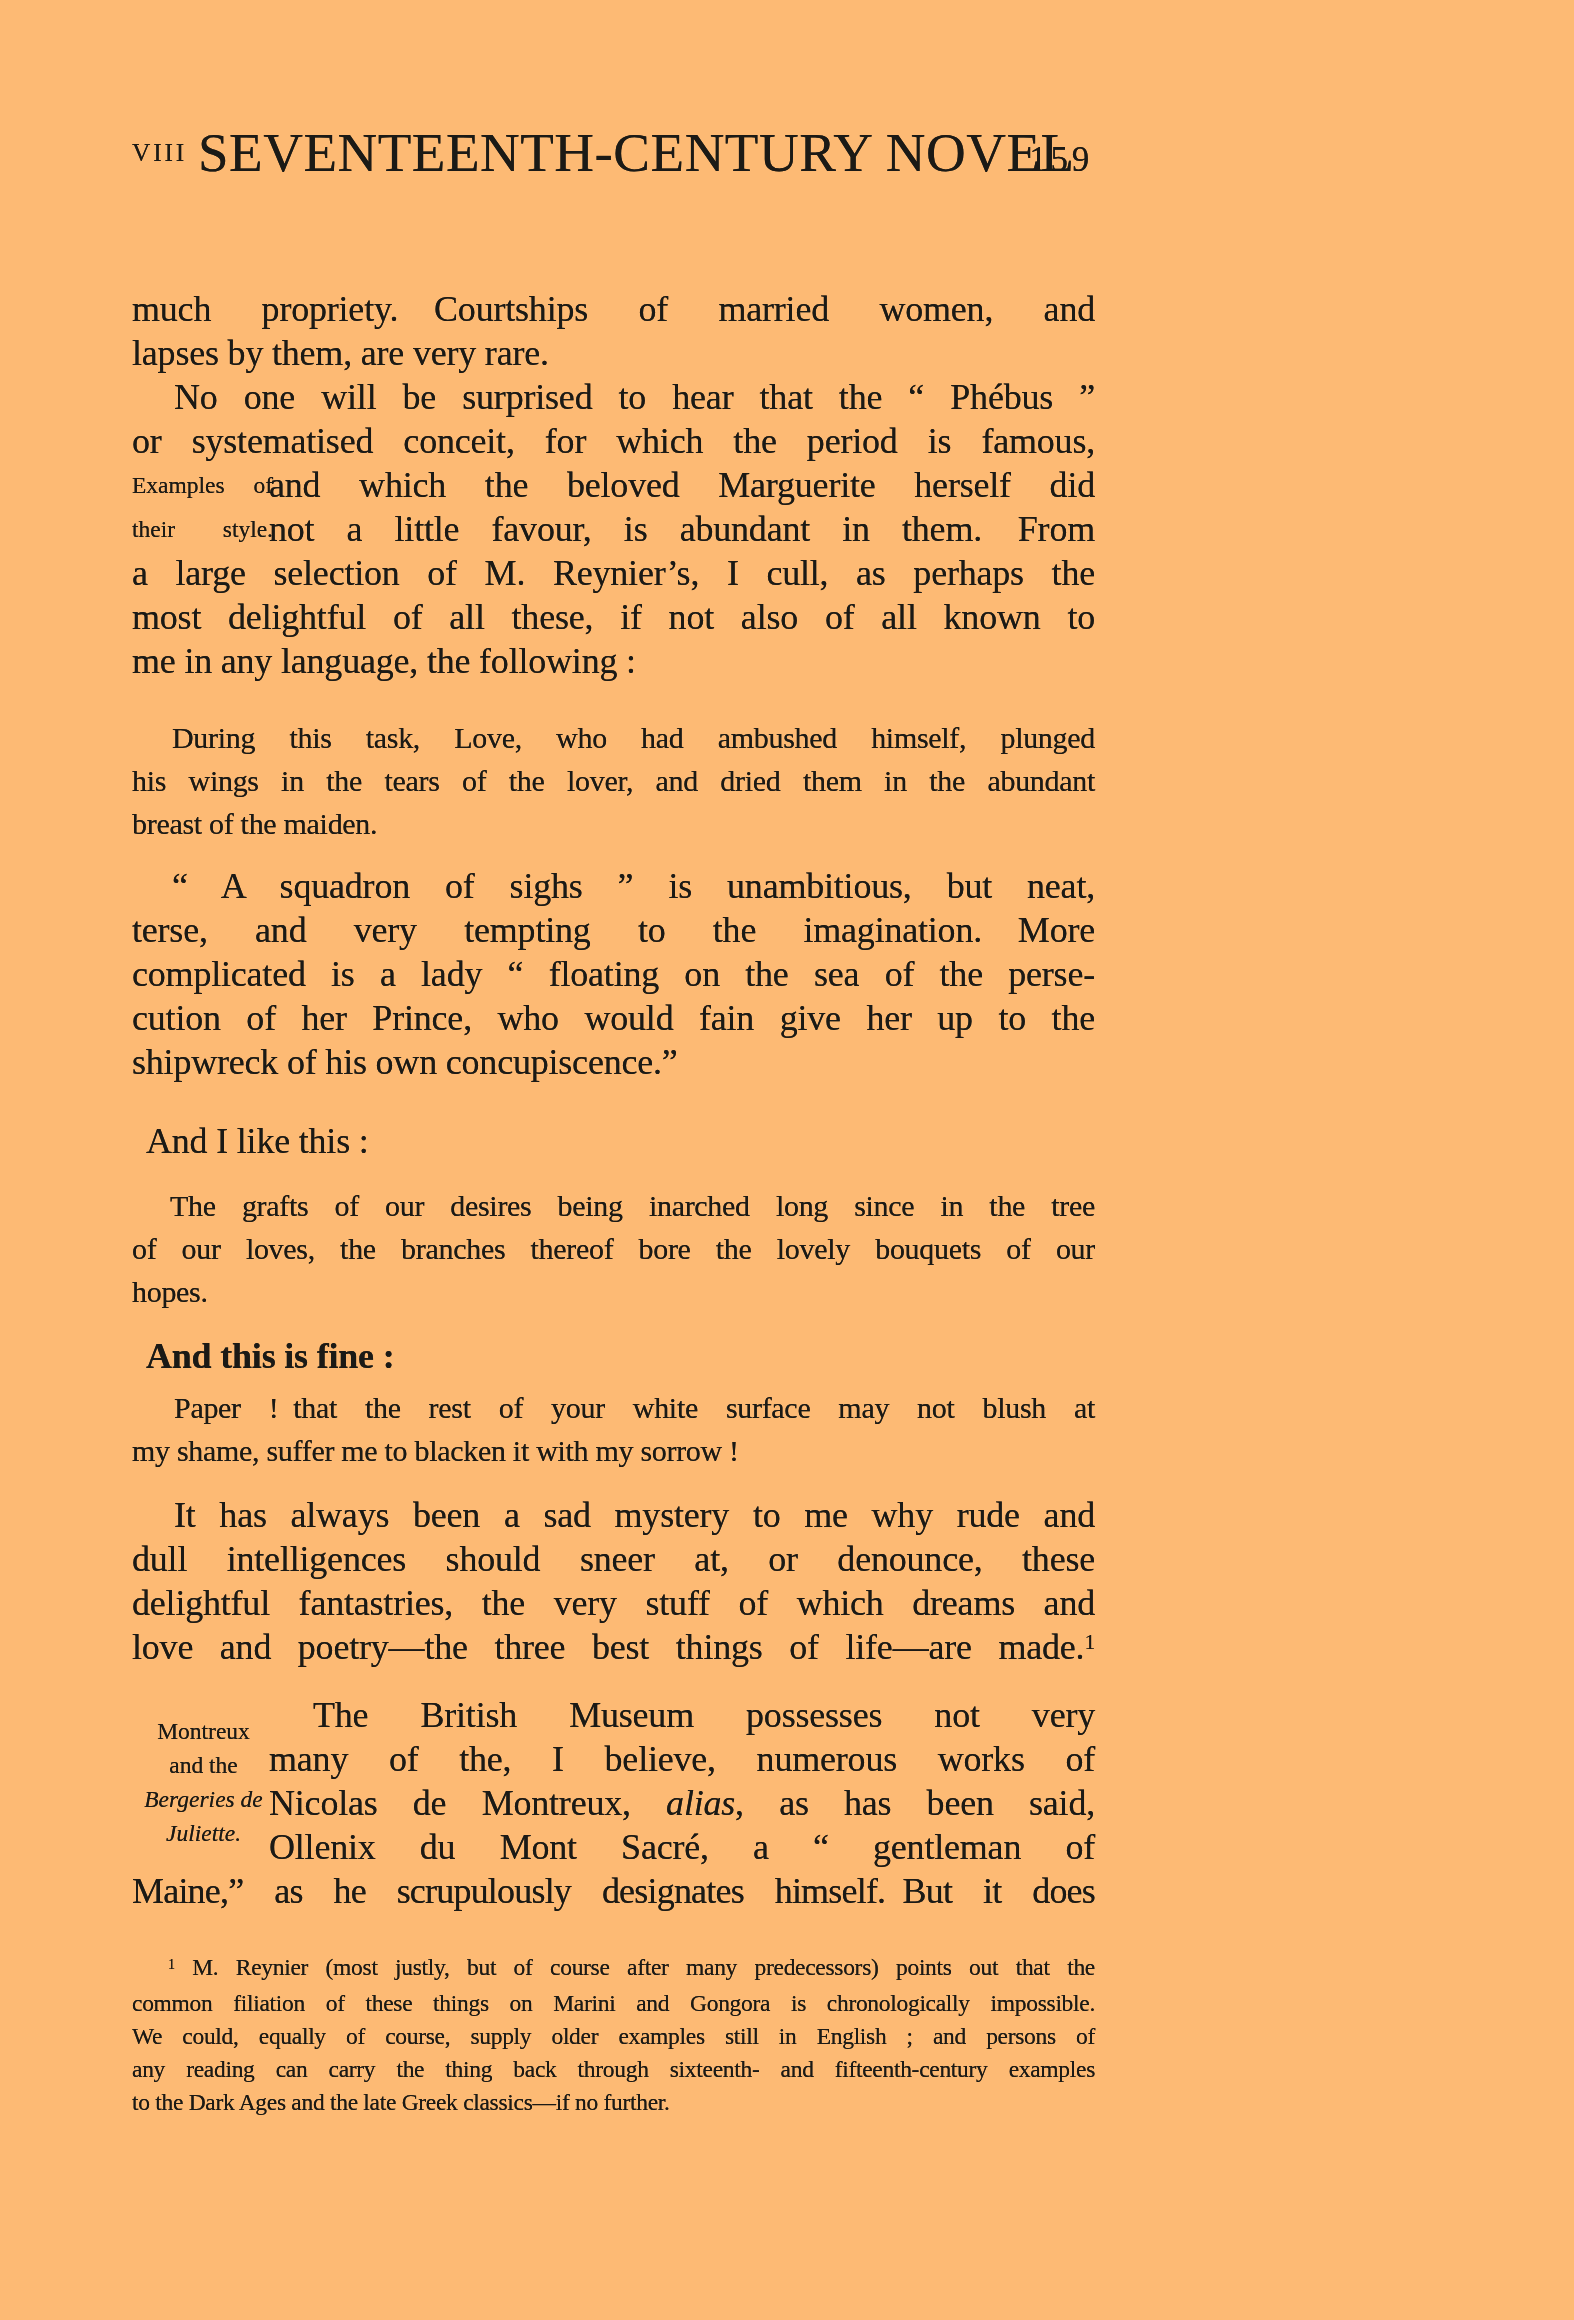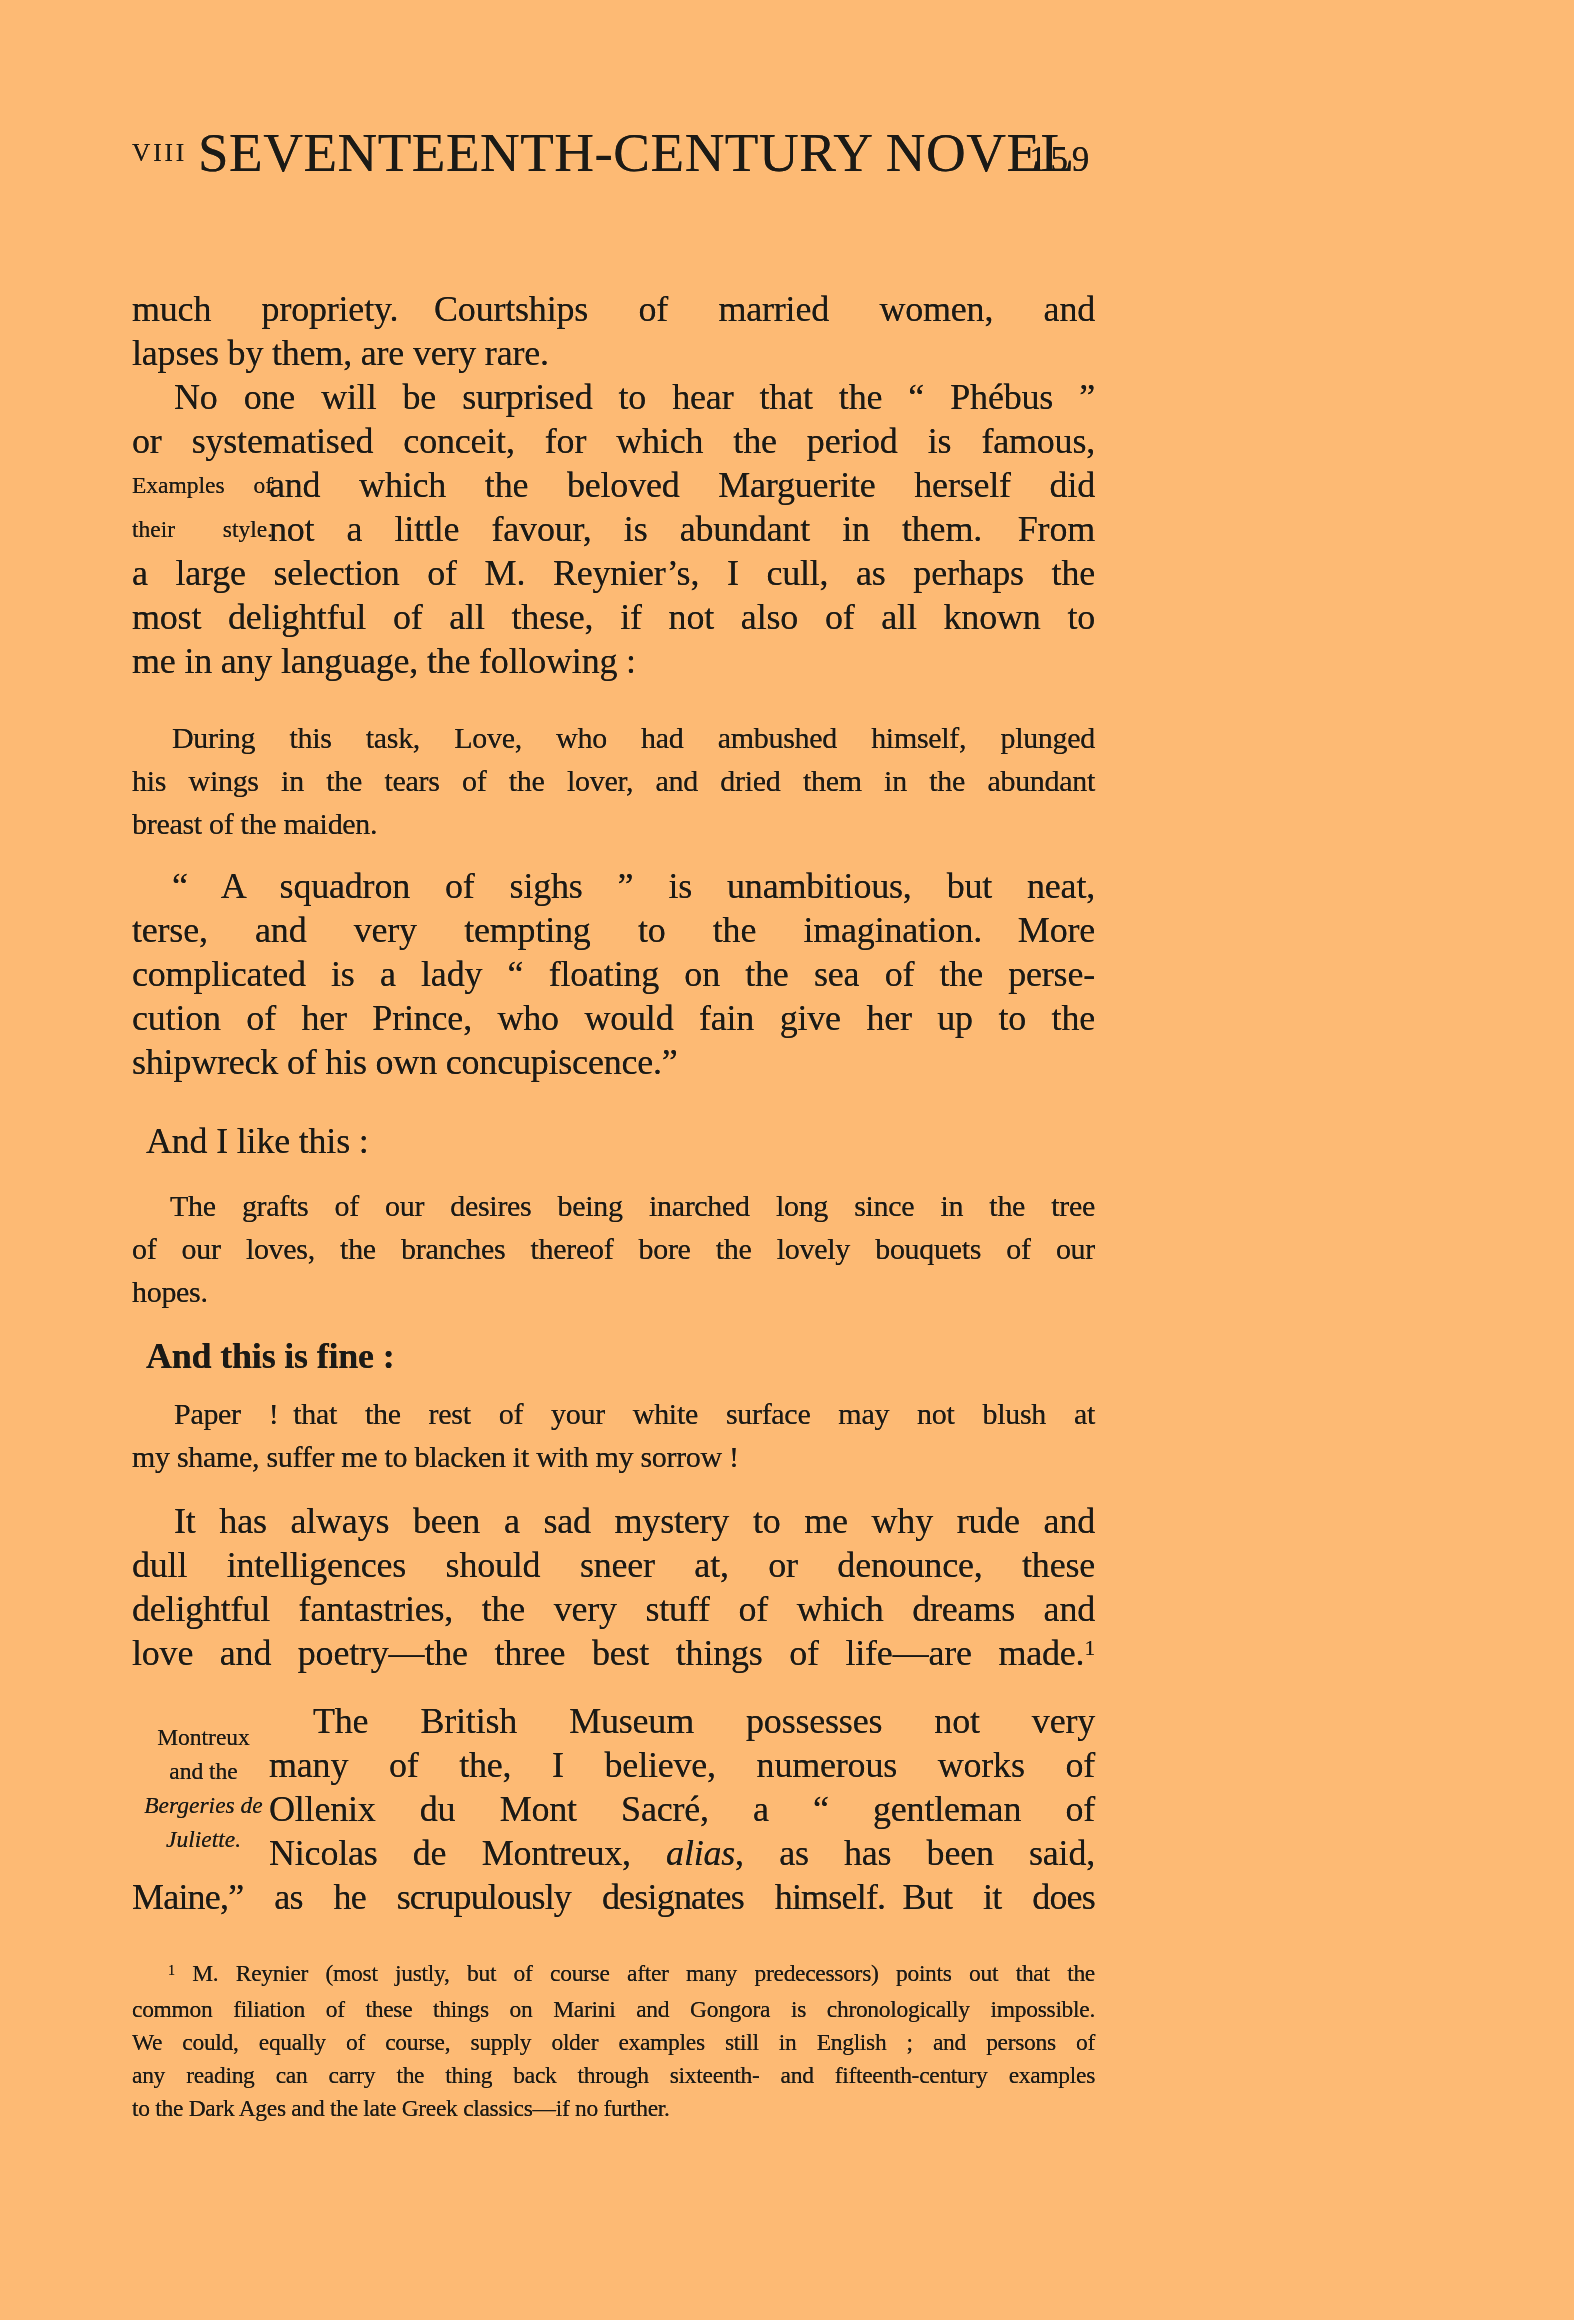--- a/index.html
+++ b/index.html
@@ -76,41 +76,41 @@
           <div class="line ragged" style="text-indent: 14px;">And I like this :</div>
         </div>
         <div class="block quote-block" style="margin-top: 21px;">
           <div class="line" style="text-indent: 38px;">The grafts of our desires being inarched long since in the tree</div>
           <div class="line">of our loves, the branches thereof bore the lovely bouquets of our</div>
           <div class="line ragged">hopes.</div>
         </div>
         <div class="block body-block" style="margin-top: 21px; font-weight: bold;">
           <div class="line ragged" style="text-indent: 14px;">And this is fine :</div>
         </div>
-        <div class="block quote-block" style="margin-top: 14px;">
+        <div class="block quote-block" style="margin-top: 8px;">
           <div class="line" style="text-indent: 42px;">Paper ! that the rest of your white surface may not blush at</div>
           <div class="line ragged">my shame, suffer me to blacken it with my sorrow !</div>
         </div>
         <div class="block body-block" style="margin-top: 21px;">
           <div class="line" style="text-indent: 42px;">It has always been a sad mystery to me why rude and</div>
           <div class="line">dull intelligences should sneer at, or denounce, these</div>
           <div class="line">delightful fantastries, the very stuff of which dreams and</div>
           <div class="line">love and poetry—the three best things of life—are made.<span class="sup">1</span></div>
         </div>
         <div class="block body-block" style="margin-top: 19px;">
           <div class="note-block" style="top: 21px;">
             <div>Montreux</div>
             <div>and the</div>
             <div><i>Bergeries de</i></div>
             <div><i>Juliette.</i></div>
           </div>
           <div class="line" style="padding-left: 181px;">The British Museum possesses not very</div>
           <div class="line" style="padding-left: 137px;">many of the, I believe, numerous works of</div>
+          <div class="line" style="padding-left: 137px;">Nicolas de Montreux, <i>alias</i>, as has been said,</div>
           <div class="line" style="padding-left: 137px;">Ollenix du Mont Sacré, a “ gentleman of</div>
-          <div class="line" style="padding-left: 137px;">Nicolas de Montreux, <i>alias</i>, as has been said,</div>
           <div class="line tight">Maine,” as he scrupulously designates himself. But it does</div>
         </div>
         <div class="block footnote-block" style="margin-top: 38px;">
           <div class="line" style="text-indent: 36px;"><span class="sup">1</span> M. Reynier (most justly, but of course after many predecessors) points out that the</div>
           <div class="line">common filiation of these things on Marini and Gongora is chronologically impossible.</div>
           <div class="line">We could, equally of course, supply older examples still in English ; and persons of</div>
           <div class="line">any reading can carry the thing back through sixteenth- and fifteenth-century examples</div>
           <div class="line ragged">to the Dark Ages and the late Greek classics—if no further.</div>
         </div>
       </div>

